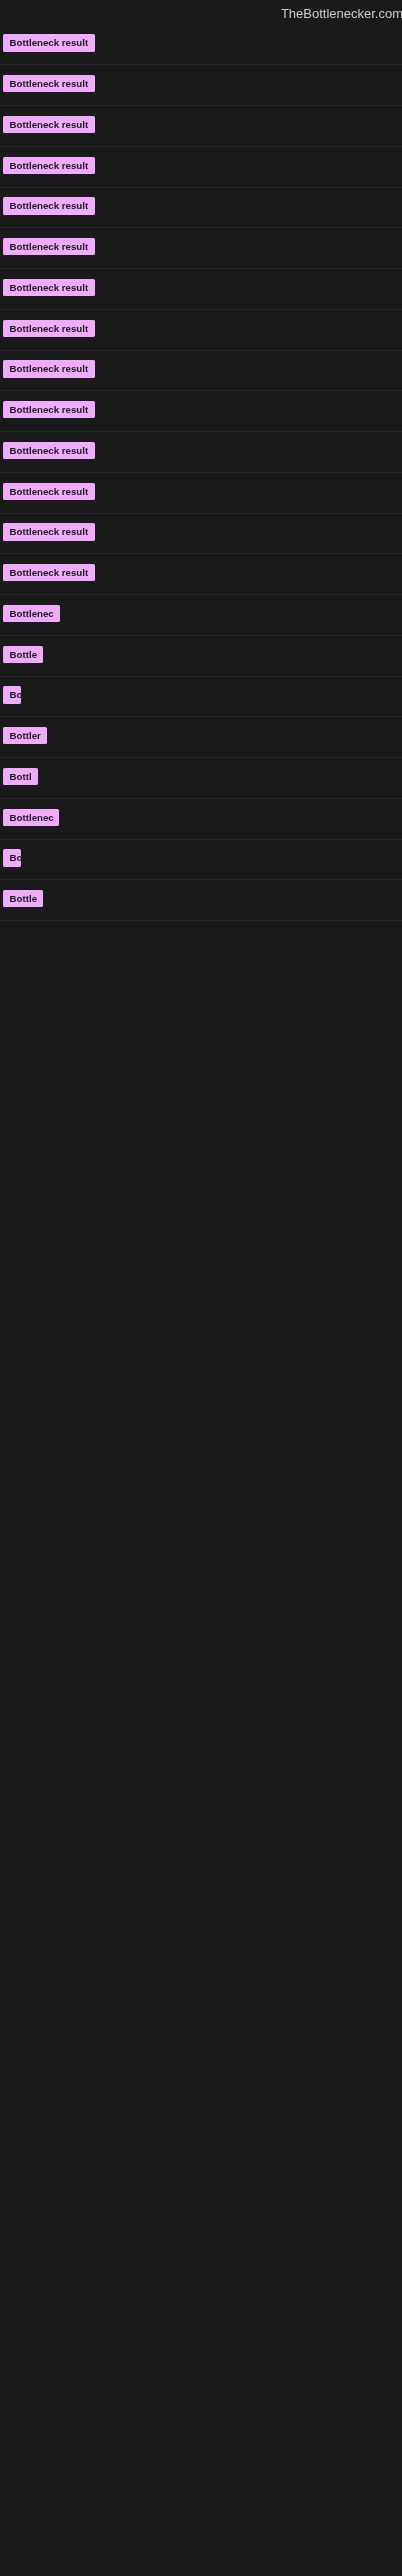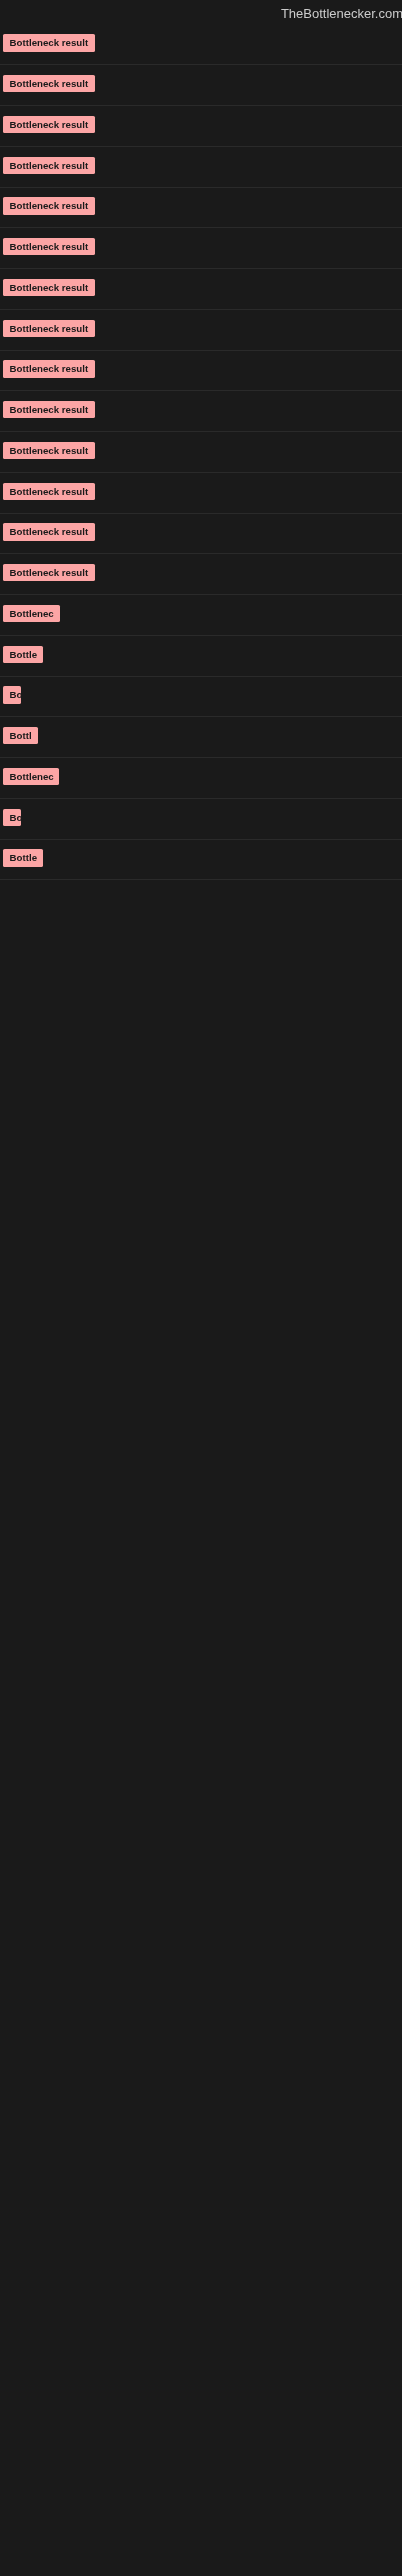--- a/index.html
+++ b/index.html
@@ -19,21 +19,21 @@
     .site-header {
       text-align: right;
       padding: 6.4px 0 3.2px 0;
       color: #cccccc;
       font-size: 13px;
       margin-left: 20px;
     }
 
     .bottleneck-badge {
       display: inline-block;
-      background-color: #fca5a5;
+      background-color: #f0abfc;
       color: #1a1a1a;
       font-size: 9.7px;
       font-weight: bold;
       padding: 3.2px 6.4px;
       border-radius: 1.6px;
       white-space: nowrap;
       overflow: hidden;
     }
 
     .row {
@@ -62,19 +62,20 @@
       <div class="row"><span class="bottleneck-badge" style="max-width: 113px;">Bottleneck result</span></div>
       <div class="row"><span class="bottleneck-badge" style="max-width: 113px;">Bottleneck result</span></div>
       <div class="row"><span class="bottleneck-badge" style="max-width: 113px;">Bottleneck result</span></div>
       <div class="row"><span class="bottleneck-badge" style="max-width: 113px;">Bottleneck result</span></div>
       <div class="row"><span class="bottleneck-badge" style="max-width: 105px;">Bottleneck result</span></div>
       <div class="row"><span class="bottleneck-badge" style="max-width: 105px;">Bottleneck result</span></div>
       <div class="row"><span class="bottleneck-badge" style="max-width: 101px;">Bottleneck result</span></div>
       <div class="row"><span class="bottleneck-badge" style="max-width: 64px;">Bottlenec</span></div>
       <div class="row"><span class="bottleneck-badge" style="max-width: 44px;">Bottle</span></div>
       <div class="row"><span class="bottleneck-badge" style="max-width: 17.7px;">Bo</span></div>
+      <div class="row"><span class="bottleneck-badge" style="max-width: 44px;">Bottler</span></div>
       <div class="row"><span class="bottleneck-badge" style="max-width: 36px;">Bottl</span></div>
       <div class="row"><span class="bottleneck-badge" style="max-width: 56px;">Bottlenec</span></div>
       <div class="row"><span class="bottleneck-badge" style="max-width: 17.7px;">Bo</span></div>
       <div class="row"><span class="bottleneck-badge" style="max-width: 40px;">Bottle</span></div>
     </div>
 </div>
 
 
 </body></html>

